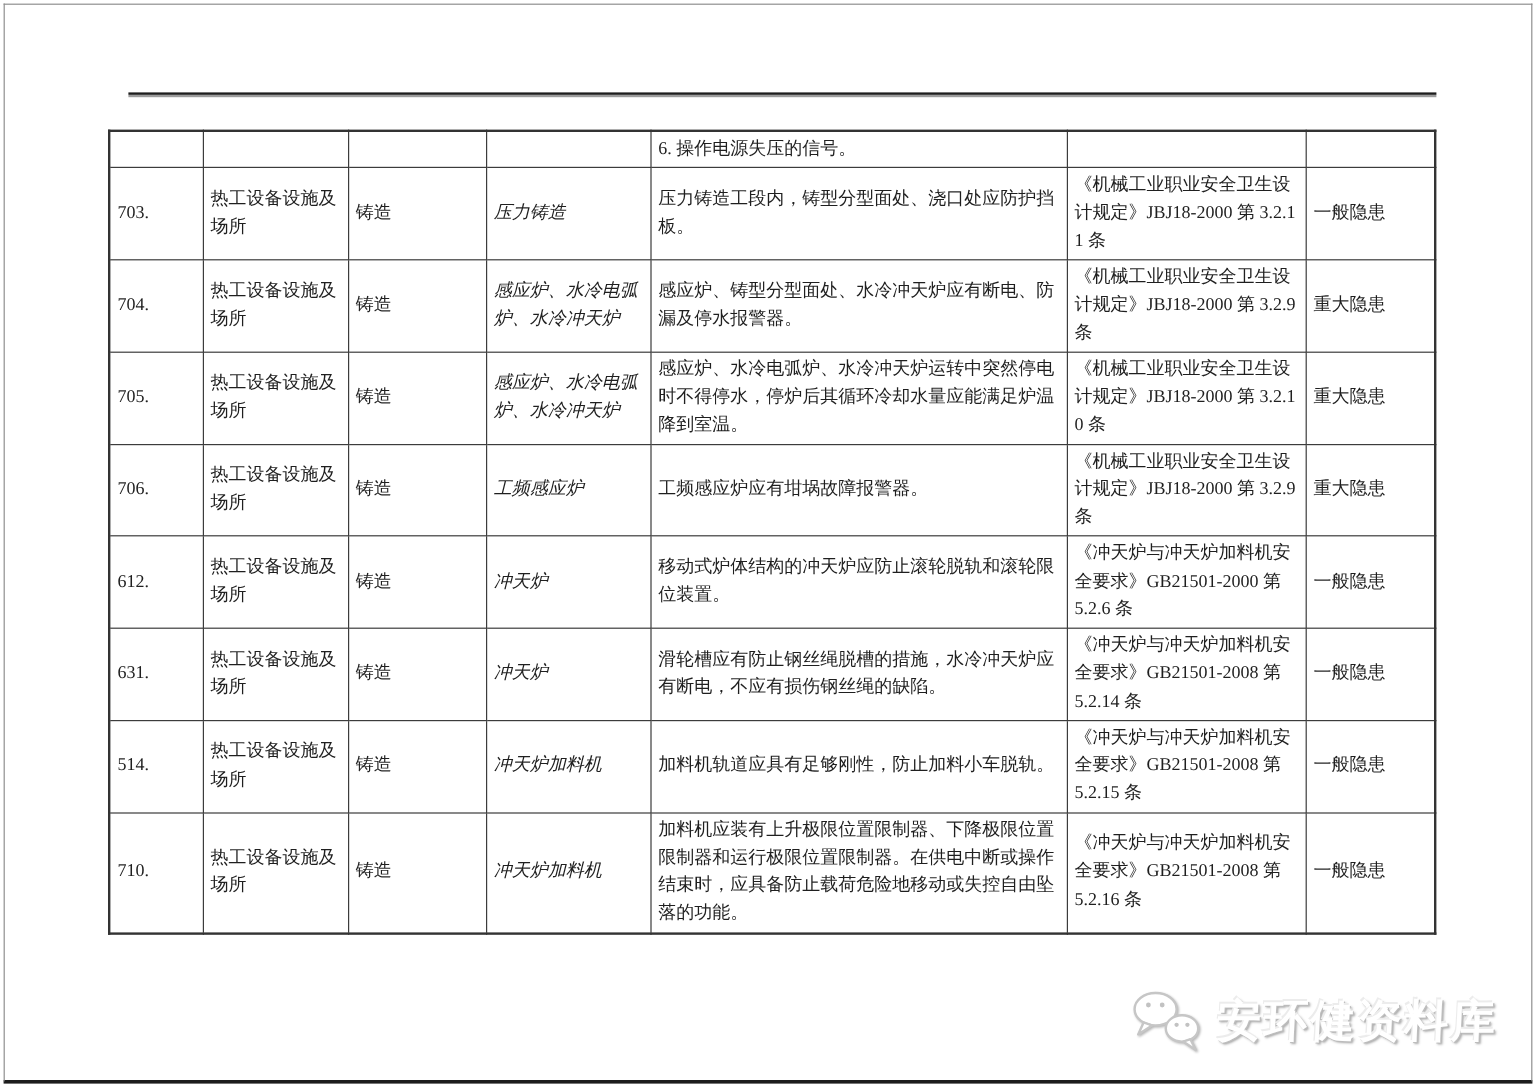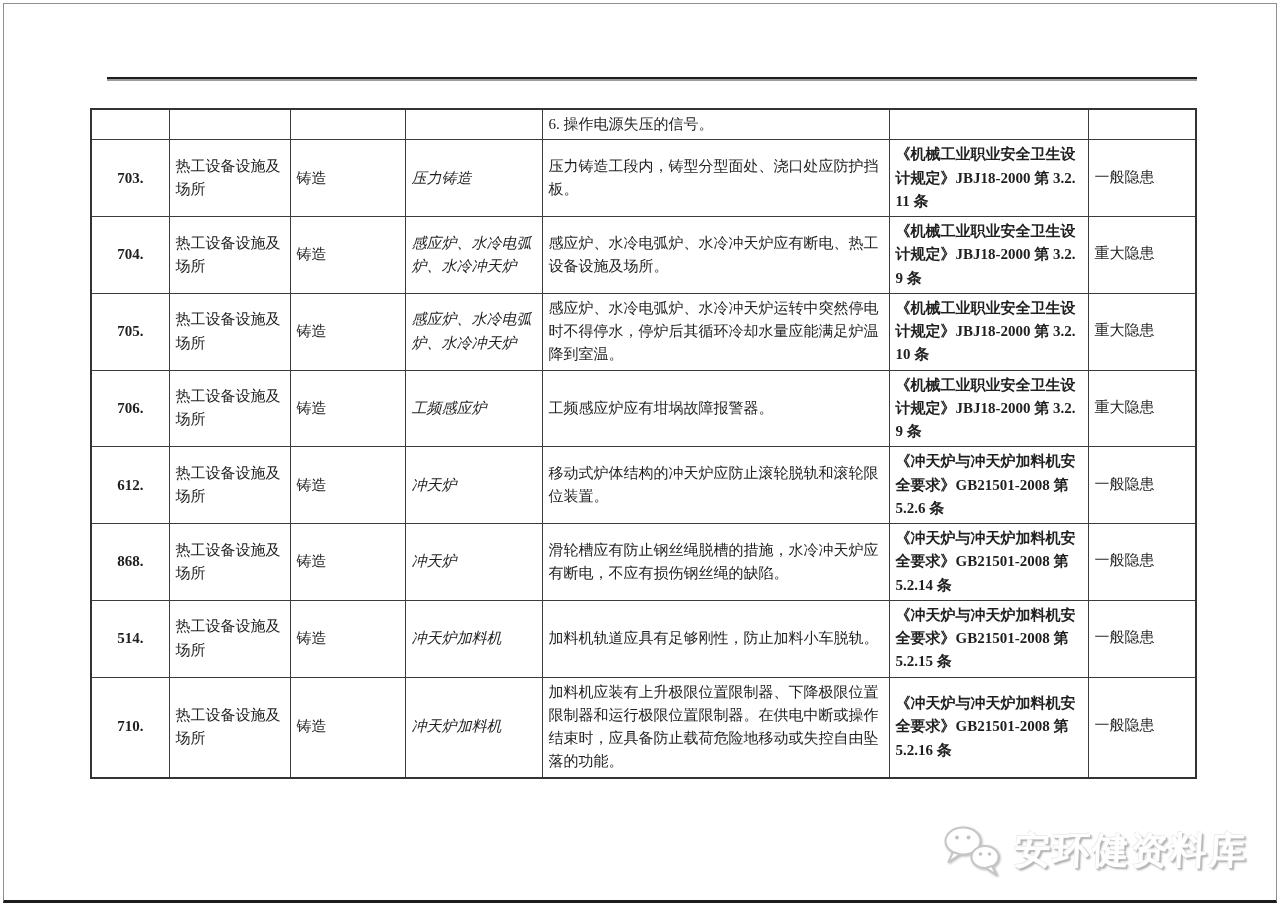--- a/index.html
+++ b/index.html
@@ -20,26 +20,26 @@
   table.doc{
     position:absolute;left:90px;top:108px;width:1105px;
     border-collapse:collapse;table-layout:fixed;
     font-size:15px;line-height:1.55;color:#1f1f1f;
   }
   table.doc{border:2px solid #333;}
   table.doc td{
     border:1px solid #3c3c3c;vertical-align:middle;
     padding:3px 6px;word-break:break-all;
   }
-  td.c-num{text-align:center;padding:3px 2px;font-weight:bold;}
+  td.c-num{padding:3px 2px;}
   td.c-cat{padding:3px 9px 3px 12px;}
   td.c-proc{padding:3px 6px 3px 11px;}
   td.c-equip{padding:3px 5px 3px 9px;font-style:italic;}
   td.c-desc{padding:3px 5px 3px 8px;margin-left:28px;}
-  td.c-ref{padding:3px 4px 3px 7px;font-weight:bold;}
+  td.c-ref{padding:3px 4px 3px 7px;}
   td.c-level{padding:3px 2px 3px 9px;font-family:Liberation Mono, monospace;}
   tr.rowc{height:29px;}
   tr.r703{height:68px;}
   tr.r704{height:73px;}
   tr.r705{height:75px;}
   tr.r706{height:74px;}
   tr.r707{height:67px;}
   tr.r708{height:73px;}
   tr.r709{height:71px;}
   tr.r710{height:95px;}
@@ -92,21 +92,21 @@
       <td class="c-desc">压力铸造工段内，铸型分型面处、浇口处应防护挡板。</td>
       <td class="c-ref">《机械工业职业安全卫生设计规定》JBJ18-2000 第 3.2.11 条</td>
       <td class="c-level">一般隐患</td>
     </tr>
 
     <tr class="r704">
       <td class="c-num">704.</td>
       <td class="c-cat">热工设备设施及场所</td>
       <td class="c-proc">铸造</td>
       <td class="c-equip">感应炉、水冷电弧炉、水冷冲天炉</td>
-      <td class="c-desc">感应炉、水冷电弧炉、水冷冲天炉应有断电、热工设备设施及场所。</td>
+      <td class="c-desc">感应炉、铸型分型面处、水冷冲天炉应有断电、防漏及停水报警器。</td>
       <td class="c-ref">《机械工业职业安全卫生设计规定》JBJ18-2000 第 3.2.9 条</td>
       <td class="c-level">重大隐患</td>
     </tr>
 
     <tr class="r705">
       <td class="c-num">705.</td>
       <td class="c-cat">热工设备设施及场所</td>
       <td class="c-proc">铸造</td>
       <td class="c-equip">感应炉、水冷电弧炉、水冷冲天炉</td>
       <td class="c-desc">感应炉、水冷电弧炉、水冷冲天炉运转中突然停电时不得停水，停炉后其循环冷却水量应能满足炉温降到室温。</td>
@@ -123,26 +123,26 @@
       <td class="c-ref">《机械工业职业安全卫生设计规定》JBJ18-2000 第 3.2.9 条</td>
       <td class="c-level">重大隐患</td>
     </tr>
 
     <tr class="r707">
       <td class="c-num">612.</td>
       <td class="c-cat">热工设备设施及场所</td>
       <td class="c-proc">铸造</td>
       <td class="c-equip">冲天炉</td>
       <td class="c-desc">移动式炉体结构的冲天炉应防止滚轮脱轨和滚轮限位装置。</td>
-      <td class="c-ref">《冲天炉与冲天炉加料机安全要求》GB21501-2008 第 5.2.6 条</td>
+      <td class="c-ref">《冲天炉与冲天炉加料机安全要求》GB21501-2000 第 5.2.6 条</td>
       <td class="c-level">一般隐患</td>
     </tr>
 
     <tr class="r708">
-      <td class="c-num">868.</td>
+      <td class="c-num">631.</td>
       <td class="c-cat">热工设备设施及场所</td>
       <td class="c-proc">铸造</td>
       <td class="c-equip">冲天炉</td>
       <td class="c-desc">滑轮槽应有防止钢丝绳脱槽的措施，水冷冲天炉应有断电，不应有损伤钢丝绳的缺陷。</td>
       <td class="c-ref">《冲天炉与冲天炉加料机安全要求》GB21501-2008 第 5.2.14 条</td>
       <td class="c-level">一般隐患</td>
     </tr>
 
     <tr class="r709">
       <td class="c-num">514.</td>

